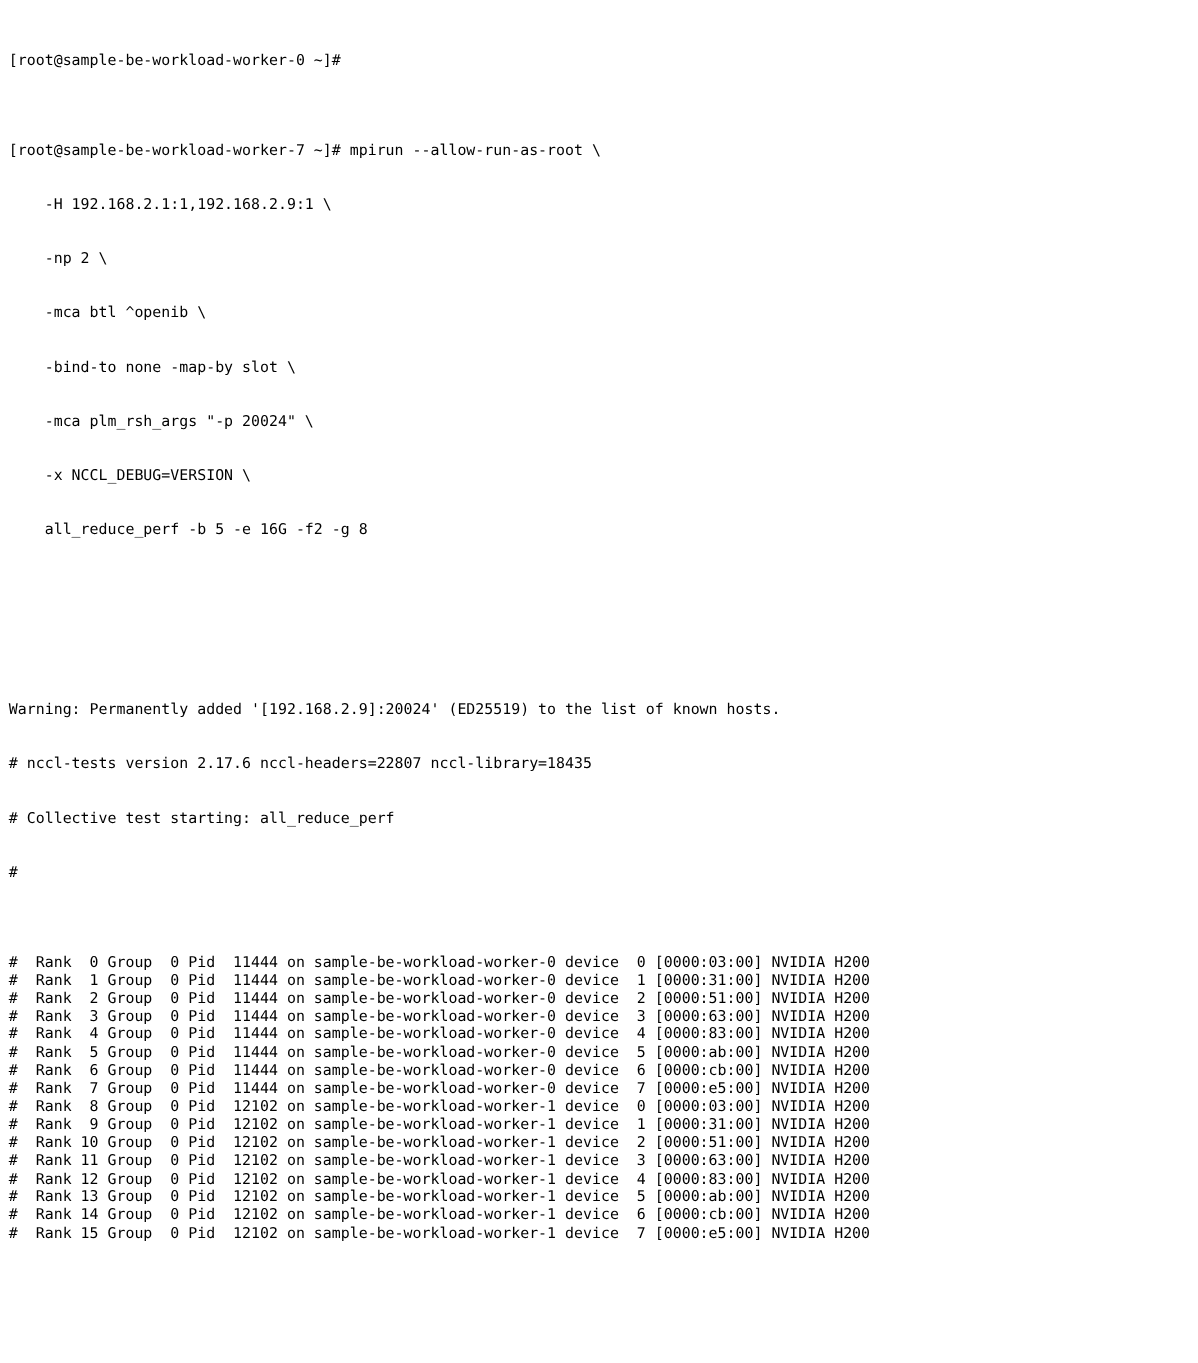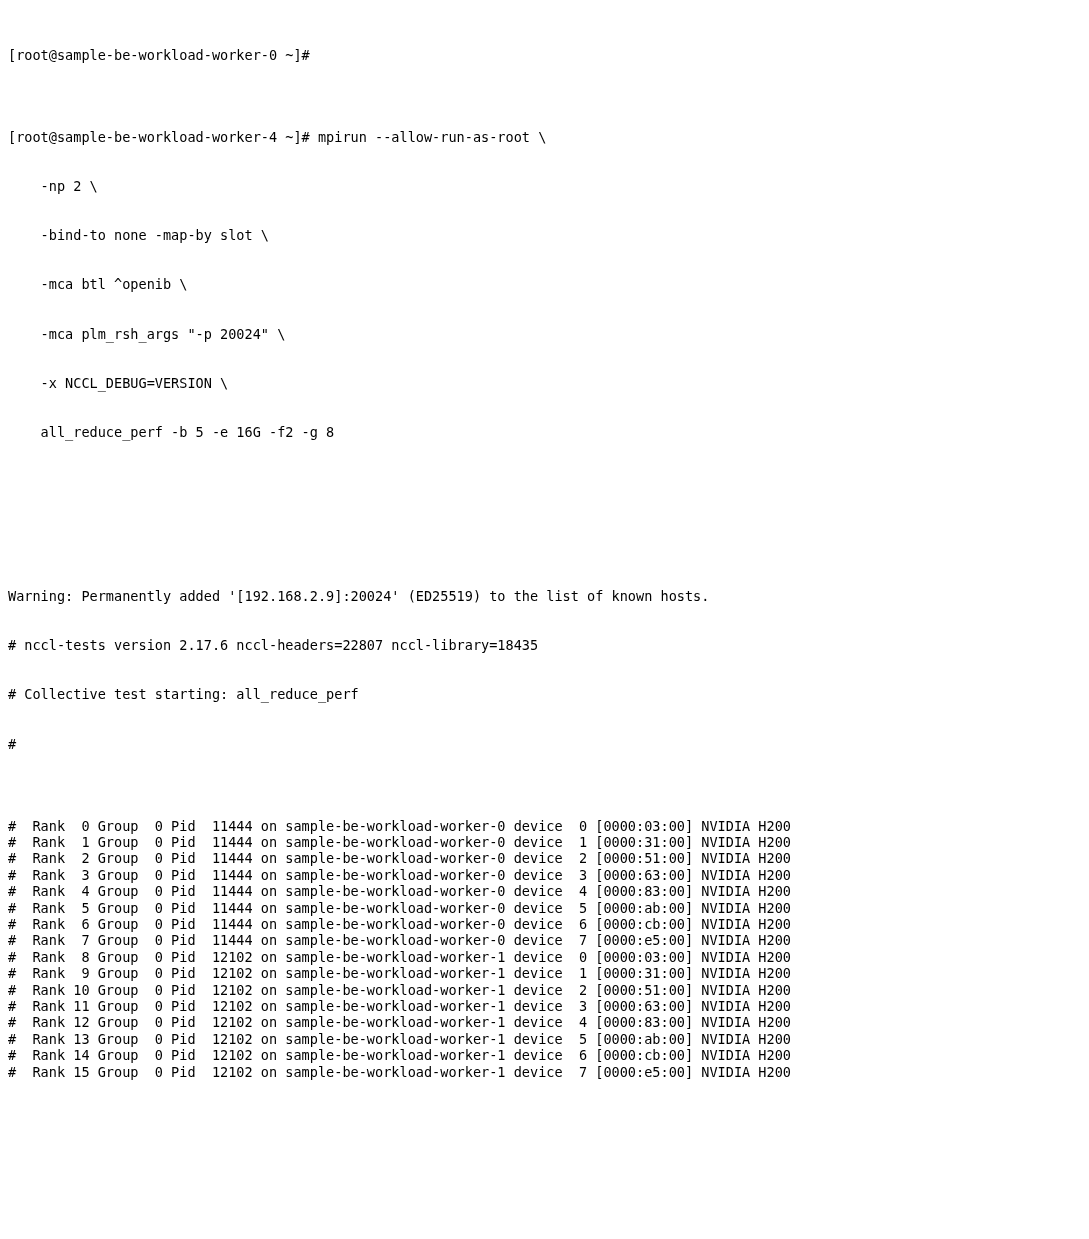--- a/index.html
+++ b/index.html
@@ -16,24 +16,25 @@
     white-space: pre;
   }
   .line { display: block; height: 16.4px; white-space: pre; }
 </style>
 </head>
 <body>
 
 <div class="terminal">
   <div class="line">[root@sample-be-workload-worker-0 ~]#</div>
   <div>
-    <div class="line">[root@sample-be-workload-worker-4 ~]# mpirun --allow-run-as-root \</div>
+    <div class="line">[root@sample-be-workload-worker-7 ~]# mpirun --allow-run-as-root \</div>
+    <div class="line">    -H 192.168.2.1:1,192.168.2.9:1 \</div>
     <div class="line">    -np 2 \</div>
+    <div class="line">    -mca btl ^openib \</div>
     <div class="line">    -bind-to none -map-by slot \</div>
-    <div class="line">    -mca btl ^openib \</div>
     <div class="line">    -mca plm_rsh_args "-p 20024" \</div>
     <div class="line">    -x NCCL_DEBUG=VERSION \</div>
     <div class="line">    all_reduce_perf -b 5 -e 16G -f2 -g 8</div>
   </div>
   <div class="line"></div>
   <div>
     <div class="line">Warning: Permanently added '[192.168.2.9]:20024' (ED25519) to the list of known hosts.</div>
     <div class="line"># nccl-tests version 2.17.6 nccl-headers=22807 nccl-library=18435</div>
     <div class="line"># Collective test starting: all_reduce_perf</div>
     <div class="line">#</div>

